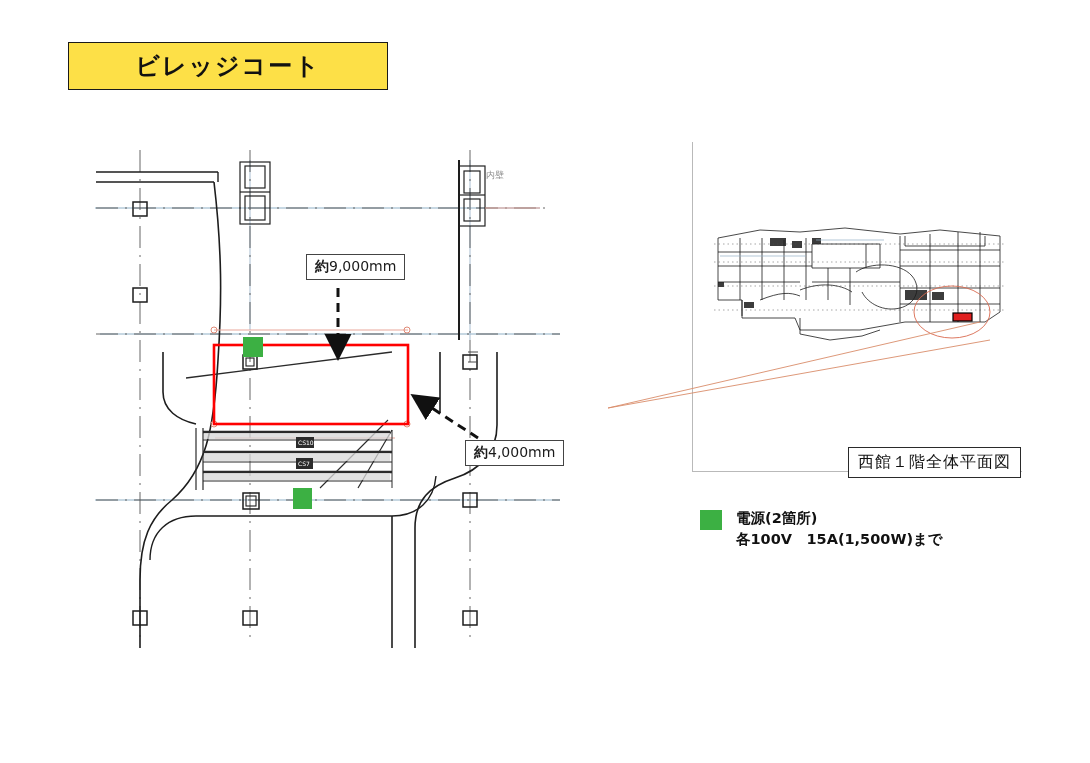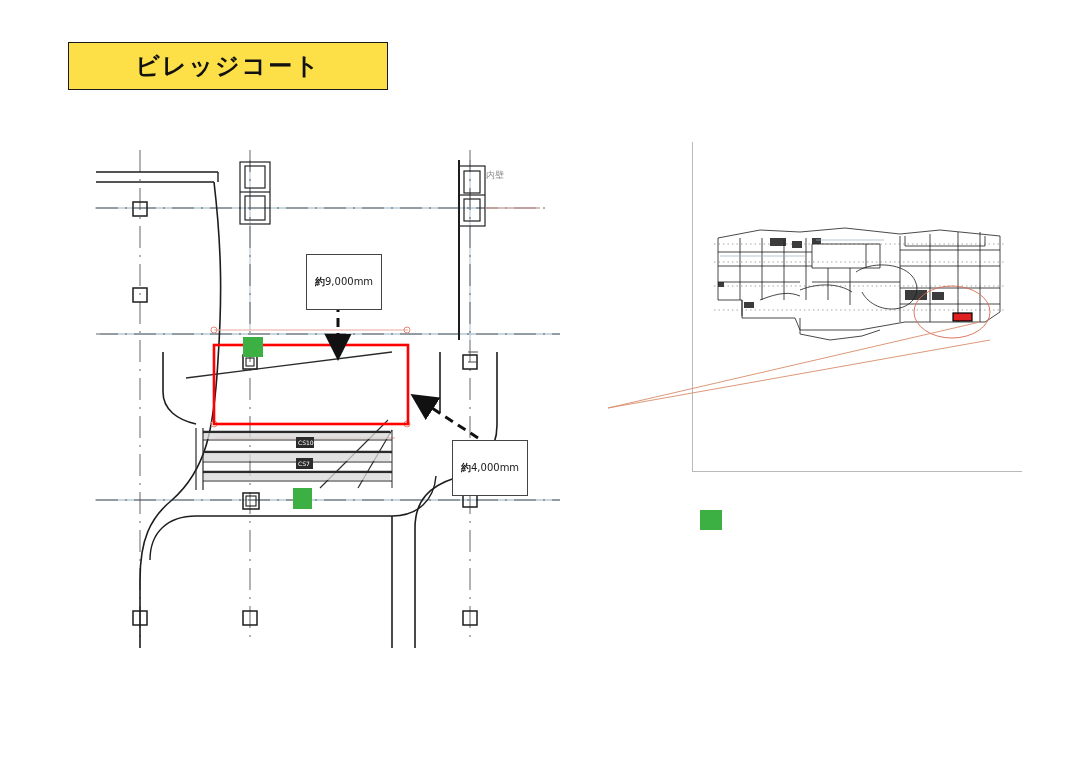--- a/index.html
+++ b/index.html
@@ -20,27 +20,27 @@
     font-size:24px;font-weight:bold;color:#111;letter-spacing:2px;
     font-family:"DejaVu Sans","Liberation Sans",sans-serif;
   }
 
   
   .layer{position:absolute;left:0;top:0;width:1090px;height:763px;pointer-events:none;}
 
   
   .callout{
     position:absolute;background:#ffffff;border:1.2px solid #444;
-    padding:20px 8px;white-space:nowrap;
-    font-size:10px;color:#1a1a1a;
+    padding:3px 8px;white-space:nowrap;
+    font-size:14px;color:#1a1a1a;
     font-family:"DejaVu Sans","Liberation Sans",sans-serif;
   }
   .callout b{font-weight:bold;}
   #callout-9000{left:306px;top:254px;}
-  #callout-4000{left:452px;top:440px;}
+  #callout-4000{left:465px;top:440px;}
 
   .plan-caption{
     position:absolute;left:848px;top:447px;
     background:#ffffff;border:1.3px solid #2a2a2a;
     padding:4px 9px;white-space:nowrap;
     font-size:16px;color:#111;letter-spacing:1px;
     font-family:"DejaVu Sans","Liberation Sans",sans-serif;
   }
 
   
@@ -277,18 +277,23 @@
 
     <ellipse cx="952" cy="312" rx="38" ry="26" fill="none" stroke="#d96a4f" stroke-width="0.9"></ellipse>
     <rect x="953" y="313" width="19" height="8" fill="#e02020" stroke="#000000" stroke-width="1.2"></rect>
 
     <g stroke="#d98c6a" stroke-width="0.9" fill="none">
       <path d="M608,408 L980,322"></path>
       <path d="M608,408 L990,340"></path>
     </g>
   </svg>
 
+  <div class="plan-caption">西館１階全体平面図</div>
 
   <div class="legend">
     <div class="legend-swatch" style="background:#3cb043;"></div>
+    <div class="legend-lines">
+      <div>電源(2箇所)</div>
+      <div>各100V　15A(1,500W)まで</div>
+    </div>
   </div>
 
 </div>
 
 </body></html>

